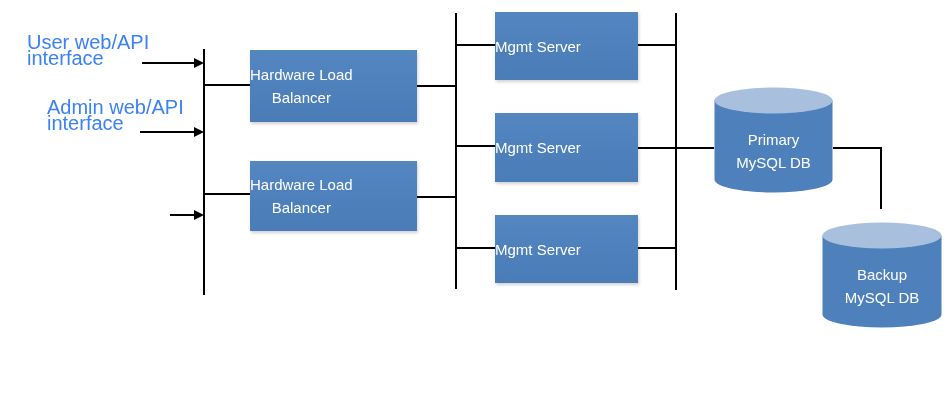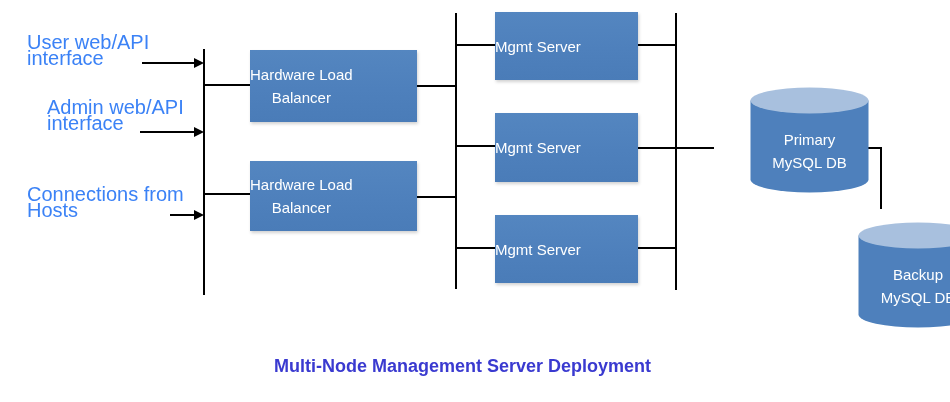--- a/index.html
+++ b/index.html
@@ -70,21 +70,20 @@
   .node .node-label {
     color: #ffffff;
     font-size: 15px;
     line-height: 23px;
     text-align: center;
     white-space: pre-line;
   }
   
   .cyl {
     position: absolute;
-    margin-left: 36px;
   }
   .cyl svg {
     position: absolute;
     left: 0;
     top: 0;
     display: block;
   }
   .cyl .cyl-label {
     position: absolute;
     left: 0;
@@ -114,22 +113,20 @@
 </style>
 </head>
 <body>
 
 <div class="stage">
 
   <div class="in-label" style="left:27px; top:34px;">User web/API
 interface</div>
   <div class="in-label" style="left:27px; top:99px;margin-left:20px;">Admin web/API
 interface</div>
-  <div class="in-label" style="left:27px; top:186px;">Connections from
-Hosts</div>
 
   <div class="arrow" style="left:142px; top:63px; width:62px;">
     <span class="shaft"></span>
     <span class="head"></span>
   </div>
   <div class="arrow" style="left:140px; top:132px; width:64px;">
     <span class="shaft"></span>
     <span class="head"></span>
   </div>
   <div class="arrow" style="left:170px; top:215px; width:34px;">
@@ -184,15 +181,14 @@
 
   <div class="cyl" style="left:822px; top:222px; width:120px; height:106px;">
     <svg width="120" height="106" viewBox="0 0 120 106">
       <path d="M0.5,13.5 L0.5,92.5 A59.5,13 0 0 0 119.5,92.5 L119.5,13.5 Z" fill="#4e80bc"></path>
       <ellipse cx="60" cy="13.5" rx="59.5" ry="13" fill="#a8c0de"></ellipse>
     </svg>
     <div class="cyl-label">Backup
 MySQL DB</div>
   </div>
 
-  <div class="caption">Multi-Node Management Server Deployment</div>
 
 </div>
 
 </body></html>

